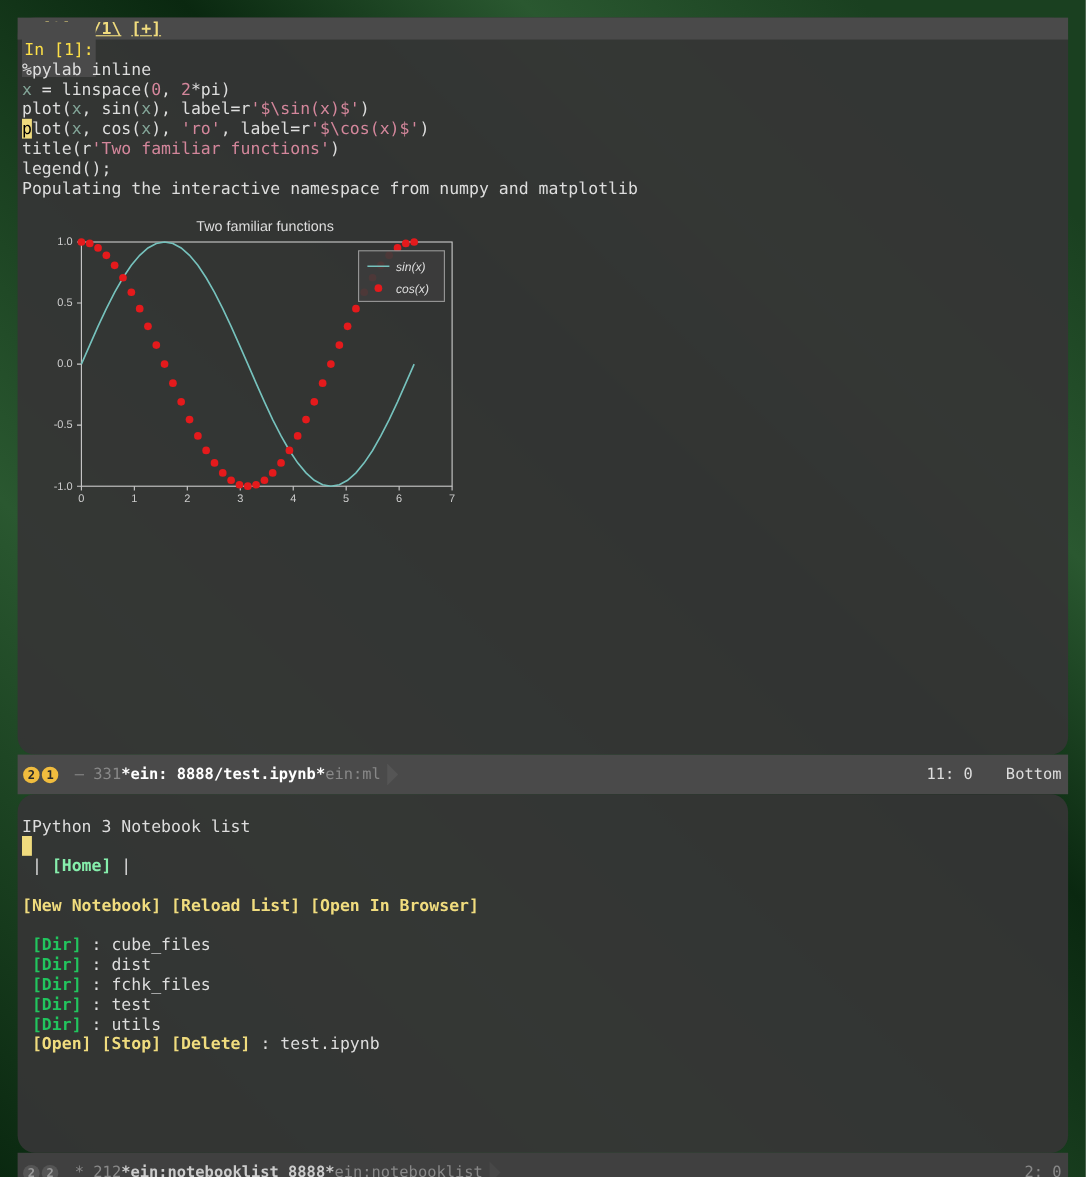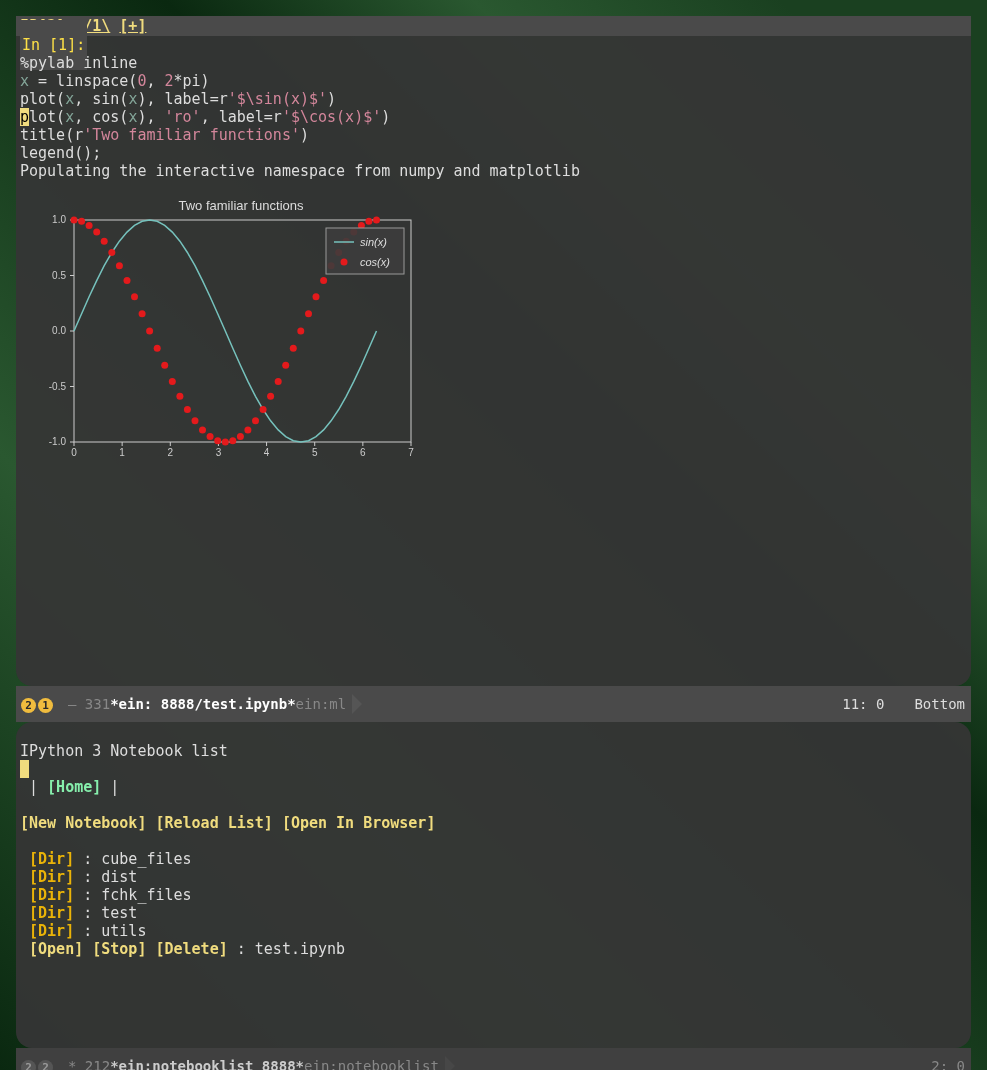--- a/index.html
+++ b/index.html
@@ -65,21 +65,21 @@
   .chevron {
     display: inline-block;
     width: 0; height: 0;
     border-top: 10px solid transparent;
     border-bottom: 10px solid transparent;
     border-left: 10px solid #555;
     vertical-align: middle;
   }
   .nb-link { color: #86efac; font-weight: bold; }
   .nb-btn { color: #f0dc7e; font-weight: bold; }
-  .nb-dir { color: #eab308; font-weight: bold; }
+  .nb-dir { color: #22c55e; font-weight: bold; }
   .plot { background: transparent; margin: 10px 0 0 0; }
   .plot svg text { font-family: sans-serif; }
 </style>
 </head>
 <body>
 
 <div class="panel panel-top">
   <div class="headerline"><span class="hl-yellow">IP[3]: </span><span class="hl-yellow-u">/1\</span> <span class="hl-yellow-u">[+]</span></div>
 
 

